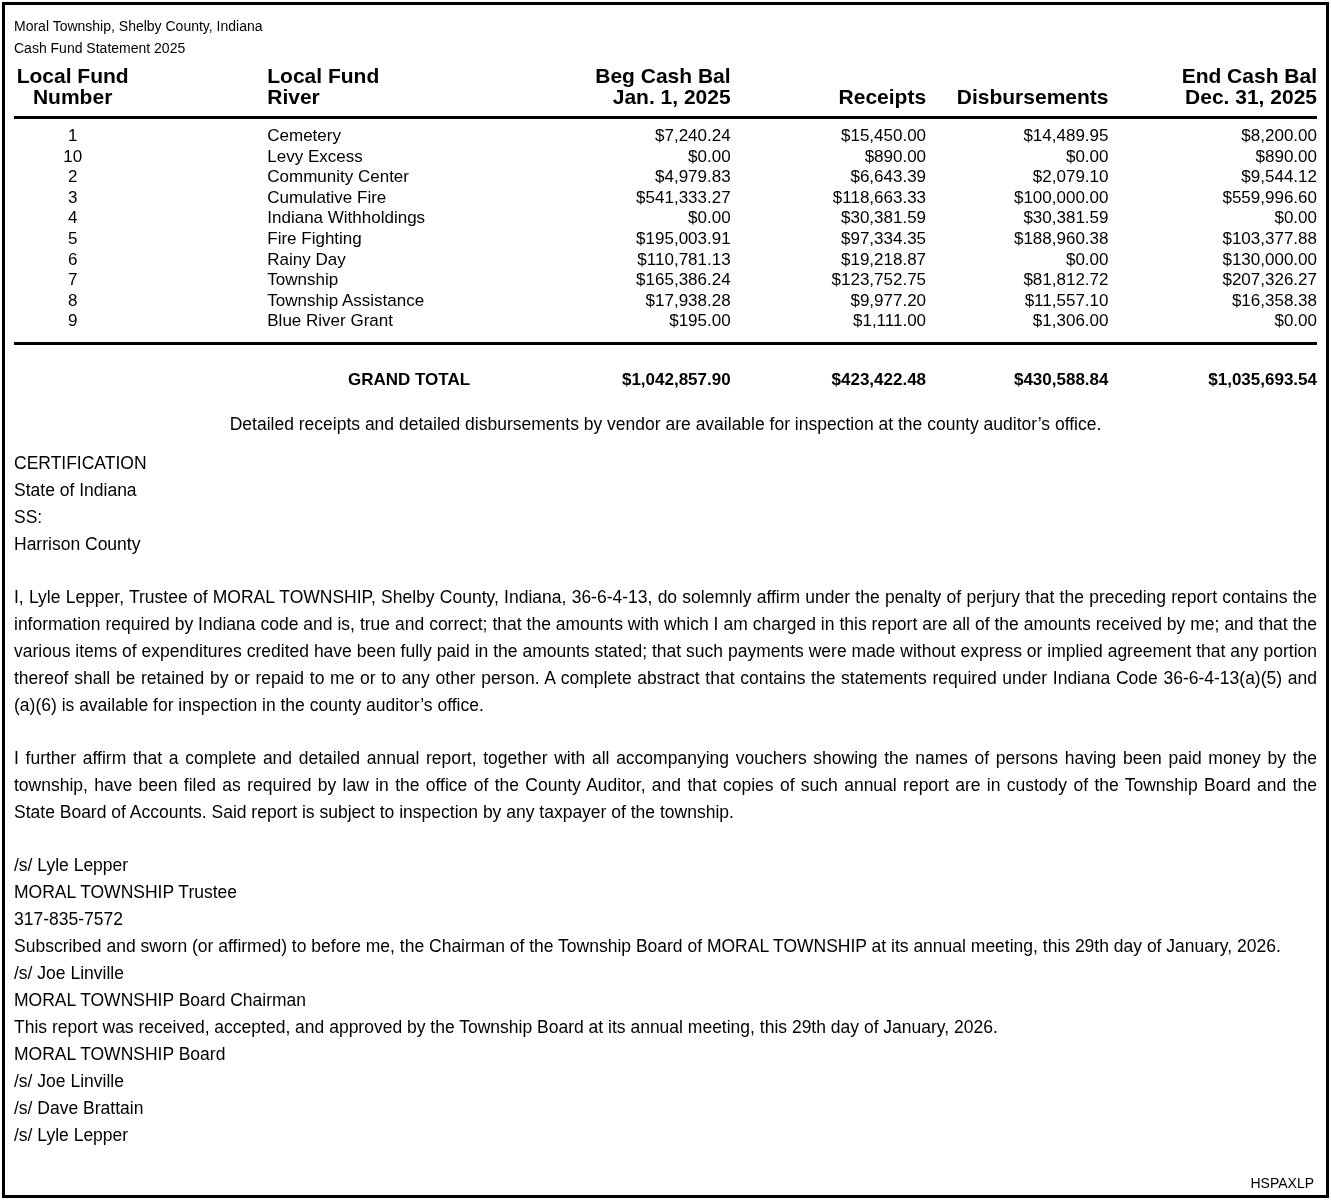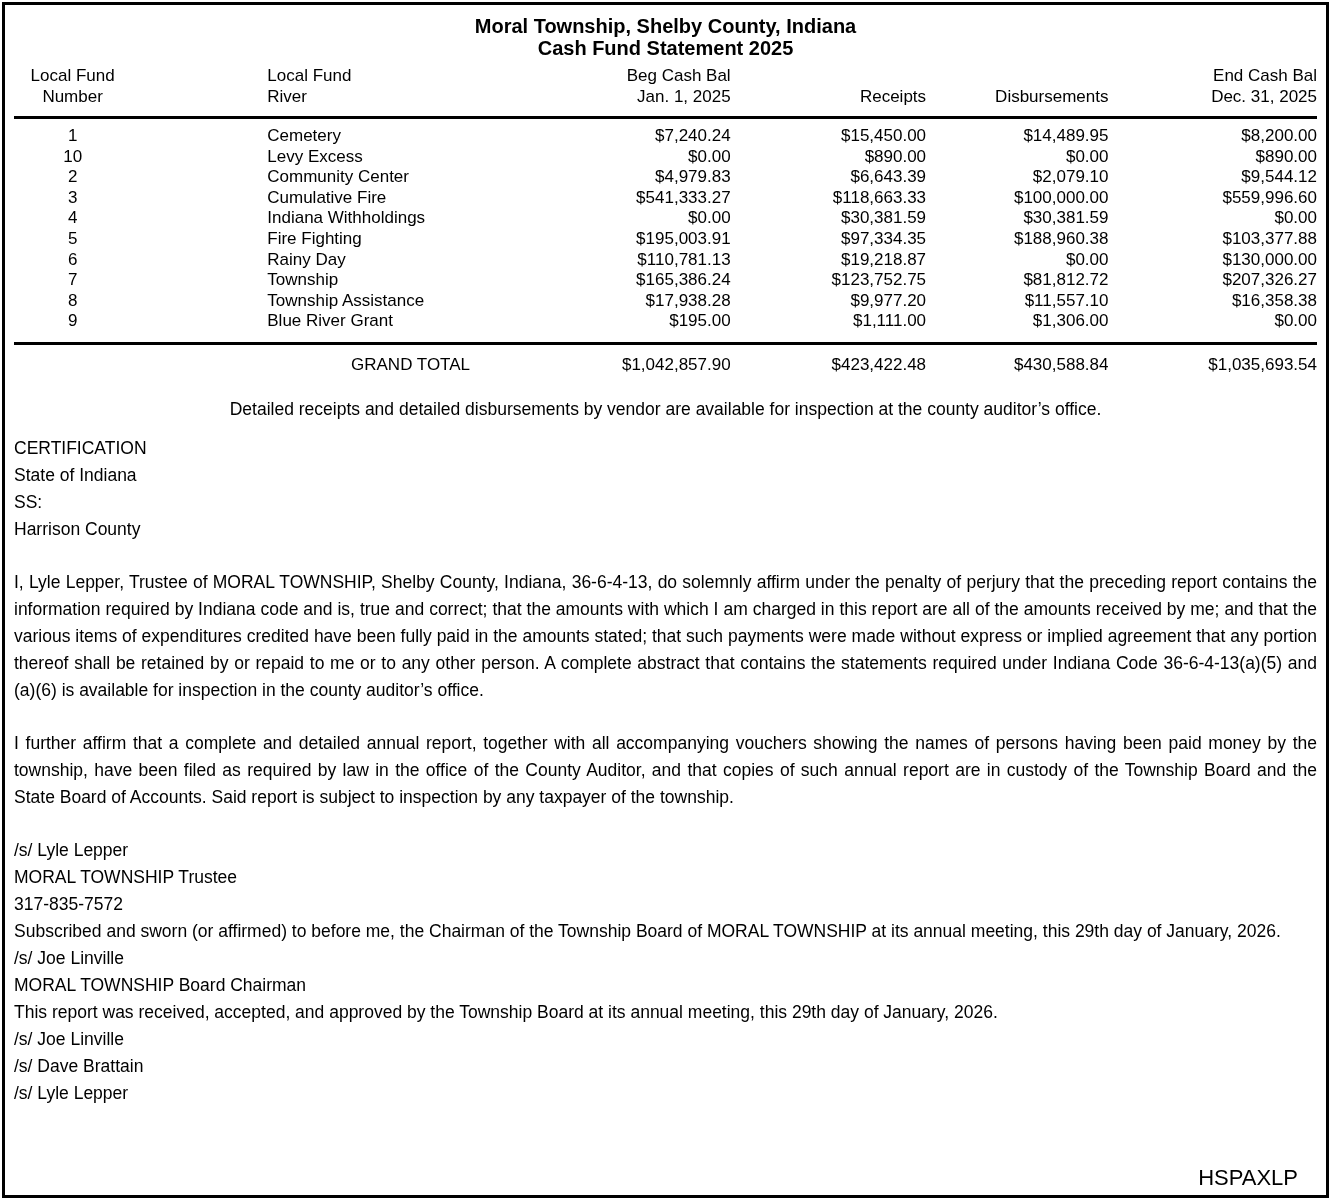--- a/index.html
+++ b/index.html
@@ -7,41 +7,41 @@
   body {
     width:1331px; height:1200px; position:relative;
     font-family:"Liberation Sans", sans-serif; color:#000;
   }
   .page {
     position:absolute; inset:2px;
     border:3px solid #000;
     padding:10px 9px 6px;
     background:#fff;
   }
-  .title-block { text-align:center; font-weight:bold; font-size:20px; line-height:22px; }
+  .title-block { font-weight:normal; font-size:14px; line-height:22px; }
 
   .fund-table { width:100%; border-collapse:collapse; table-layout:fixed; margin-top:6px; }
-  .fund-table th { font-size:17px; font-weight:normal; line-height:21px; vertical-align:bottom; padding:0 0 9px; }
+  .fund-table th { font-size:21px; font-weight:bold; line-height:21px; vertical-align:bottom; padding:0 0 9px; }
   th.c-num, td.c-num { text-align:center; }
   th.c-name, td.c-name { text-align:left; padding-left:136px; }
   th.c-money, td.c-money { text-align:right; }
   thead th { border-bottom:3px solid #000; }
   tbody td { font-size:17px; line-height:20.6px; overflow:hidden; white-space:nowrap; }
   tbody tr:first-child td { padding-top:7px; }
   tbody tr:last-child td { padding-bottom:10px; border-bottom:3px solid #000; }
-  tfoot td { font-size:17px; font-weight:normal; padding-top:9px; line-height:21px; }
+  tfoot td { font-size:17px; font-weight:bold; padding-top:24px; line-height:21px; }
   td.total-label { text-align:right; }
 
   .note { text-align:center; font-size:17.5px; line-height:24px; padding:3px 0 6px;margin-top:19px; }
 
   .cert { font-size:17.5px; line-height:27px; margin-top:8px; }
   .cert-para { text-align:justify; }
   .cert-gap  { height:26px; }
 
-  .footer-code { position:absolute; right:28px; bottom:4px; font-size:22px; }
+  .footer-code { position:absolute; right:12px; bottom:4px; font-size:14px; }
 </style>
 </head>
 <body>
 
 <div class="page">
 
   <header class="title-block">
     <div>Moral Township, Shelby County, Indiana</div>
     <div>Cash Fund Statement 2025</div>
   </header>
@@ -182,19 +182,20 @@
       <div class="cert-gap"></div>
       <div class="cert-para">I further affirm that a complete and detailed annual report, together with all accompanying vouchers showing the names of persons having been paid money by the township, have been filed as required by law in the office of the County Auditor, and that copies of such annual report are in custody of the Township Board and the State Board of Accounts. Said report is subject to inspection by any taxpayer of the township.</div>
       <div class="cert-gap"></div>
       <div class="cert-line">/s/ Lyle Lepper</div>
       <div class="cert-line">MORAL TOWNSHIP Trustee</div>
       <div class="cert-line">317-835-7572</div>
       <div class="cert-para">Subscribed and sworn (or affirmed) to before me, the Chairman of the Township Board of MORAL TOWNSHIP at its annual meeting, this 29th day of January, 2026.</div>
       <div class="cert-line">/s/ Joe Linville</div>
       <div class="cert-line">MORAL TOWNSHIP Board Chairman</div>
       <div class="cert-line">This report was received, accepted, and approved by the Township Board at its annual meeting, this 29th day of January, 2026.</div>
+      <div class="cert-line">MORAL TOWNSHIP Board</div>
       <div class="cert-line">/s/ Joe Linville</div>
       <div class="cert-line">/s/ Dave Brattain</div>
       <div class="cert-line">/s/ Lyle Lepper</div>
     </section>
 
   <div class="footer-code">HSPAXLP</div>
 </div>
 
 </body></html>

